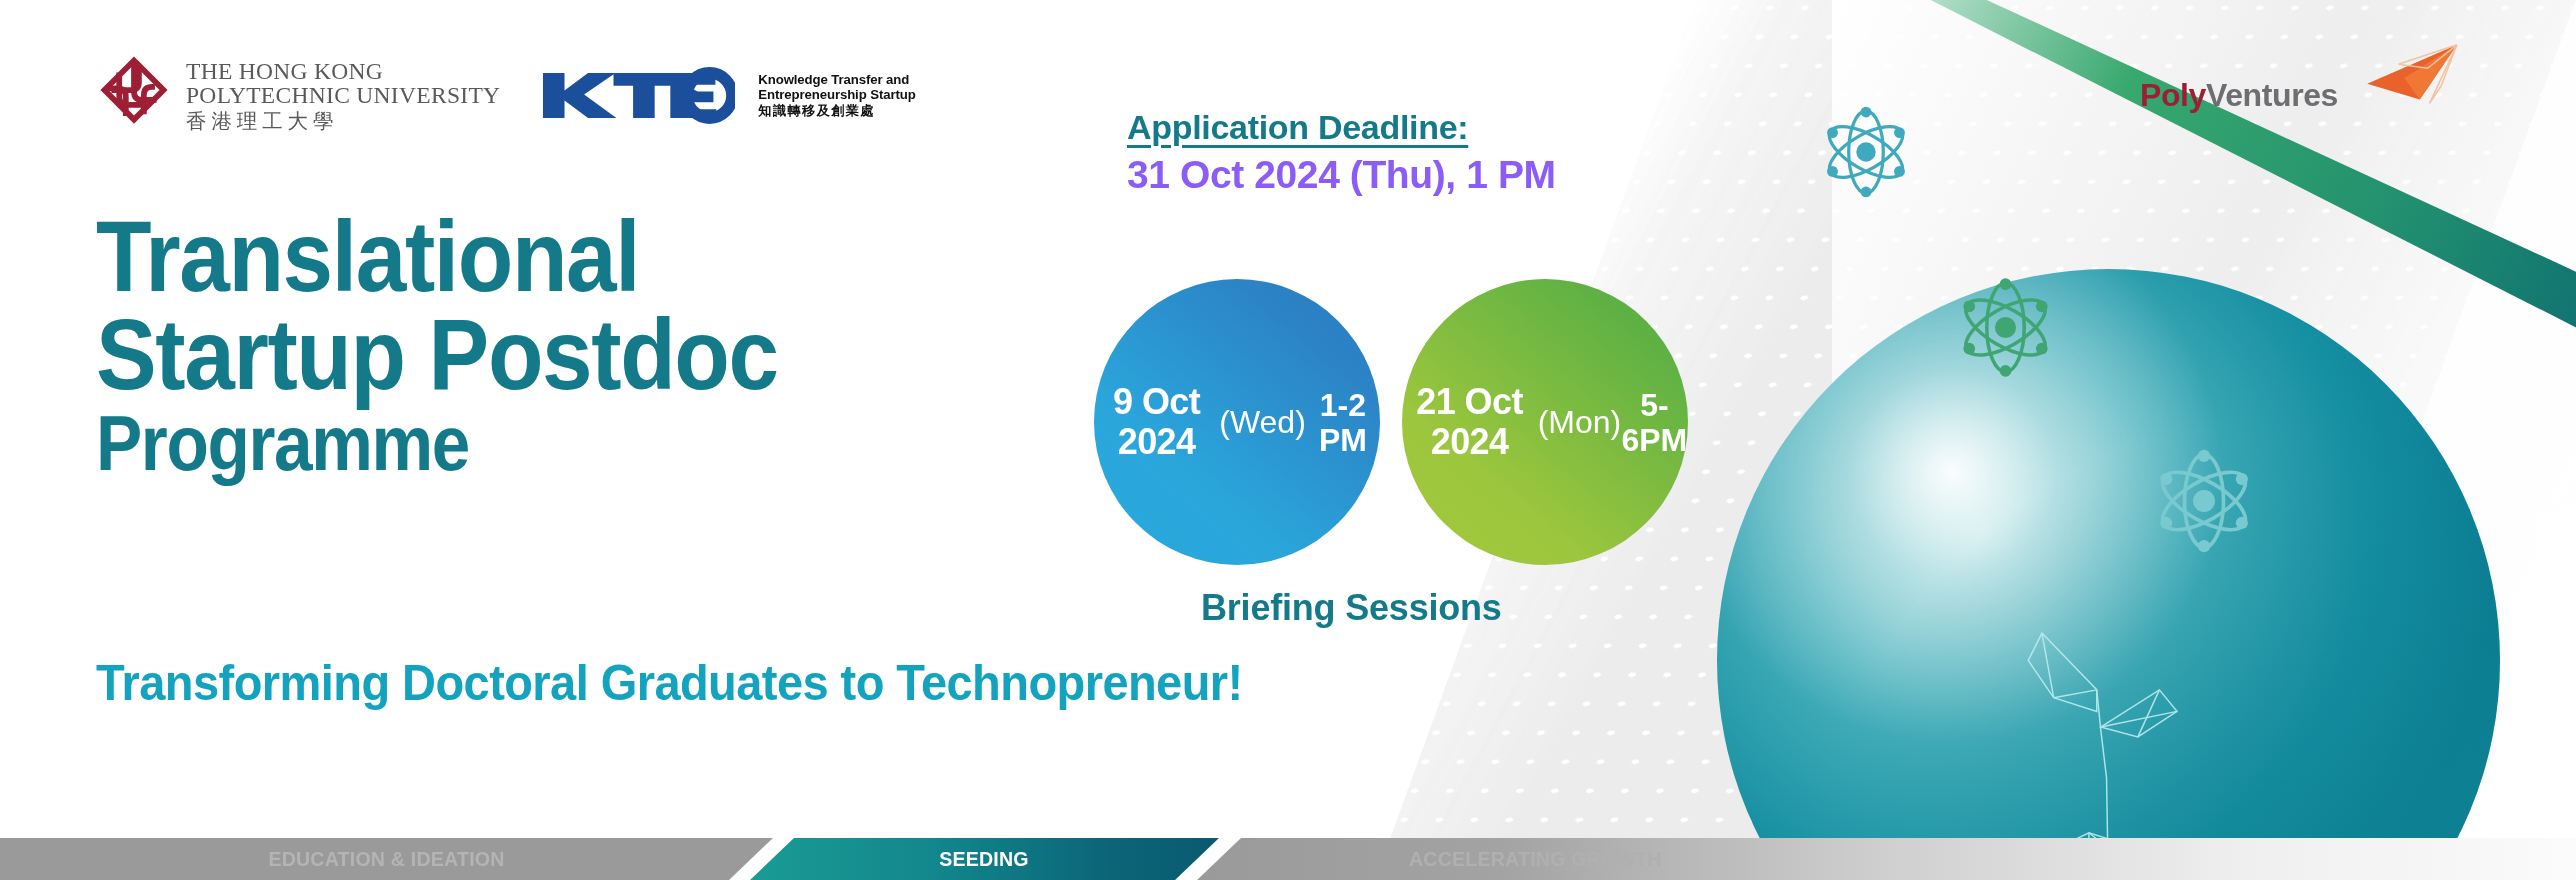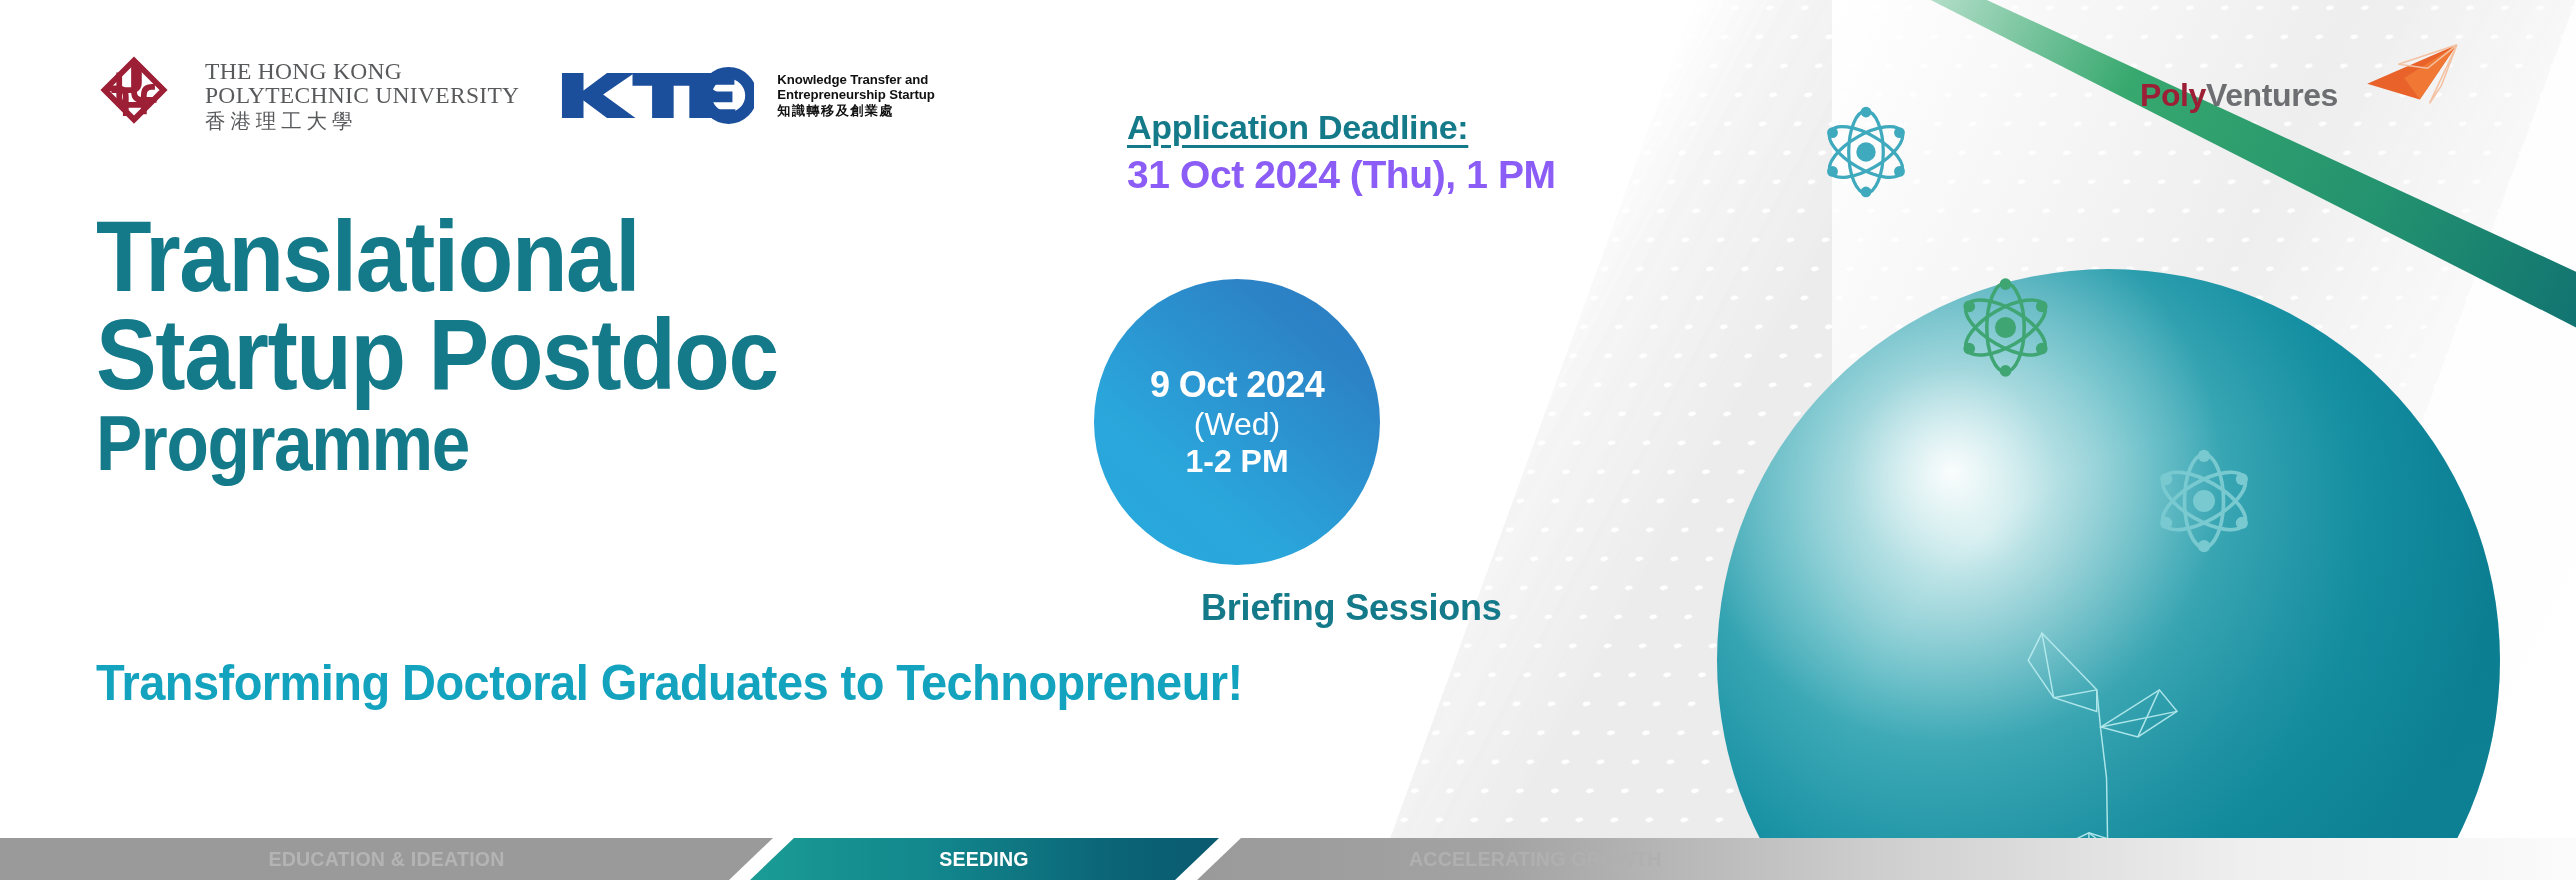--- a/index.html
+++ b/index.html
@@ -45,21 +45,21 @@
     position:absolute; inset:0; border-radius:50%;
     background:radial-gradient(circle at 72% 78%, rgba(16,132,149,.55) 0%, rgba(16,132,149,0) 55%);
   }
 
   
   .atom { position:absolute; }
   .atom svg { display:block; }
 
   
   .logo-row { position:absolute; left:93px; top:54px; display:flex; align-items:center; gap:41px; }
-  .polyu { display:flex; align-items:center; gap:30px; }
+  .polyu { display:flex; align-items:center; gap:11px; }
   .polyu-text { line-height:1.04; }
   .polyu-l1,.polyu-l2 {
     font-family:"Liberation Serif", serif; color:#58595b;
     font-size:23.5px; letter-spacing:0.3px; white-space:nowrap;
   }
   .polyu-cn { font-size:20.5px; color:#58595b; letter-spacing:4.9px; margin-top:2px; }
 
   .kteo { display:flex; align-items:center; gap:23px; }
   .kteo-desc { line-height:1.16; }
   .kteo-desc .en { font-size:13.2px; font-weight:bold; color:#111; white-space:nowrap; letter-spacing:-0.1px;}
@@ -110,21 +110,21 @@
   }
   .deadline-value {
     font-size:39px; font-weight:bold; color:#8b5cf6; margin-top:5.9px;
     white-space:nowrap; letter-spacing:-0.4px;
   }
 
   
   .circles { position:absolute; left:1094px; top:279px; display:flex; gap:21.5px; }
   .sess {
     width:286px; height:286px; border-radius:50%;
-    display:flex; flex-direction:column; align-items:center; justify-content:center;
+    display:flex; flex-direction:row; align-items:center; justify-content:center;
     color:#fff; text-align:center; line-height:1.1;
   }
   .sess-blue { background:linear-gradient(40deg,#27a9dd 0%, #2aa6db 32%, #2c83c6 78%, #2b7cc2 100%); }
   .sess-green{ background:linear-gradient(40deg,#a5c93c 0%, #9cc63d 30%, #5fb144 82%, #57ab43 100%); }
   .sess-date { font-size:36px; font-weight:bold; letter-spacing:-0.6px; }
   .sess-day  { font-size:32px; margin-top:2px; }
   .sess-time { font-size:32px; font-weight:bold; margin-top:2px; }
 
   .briefing {
     position:absolute; left:1201px; top:587px;
@@ -318,20 +318,25 @@
     <div class="deadline-label">Application Deadline:</div>
     <div class="deadline-value">31 Oct 2024 (Thu), 1 PM</div>
   </div>
 
   <div class="circles">
     <div class="sess sess-blue">
       <div class="sess-date">9 Oct 2024</div>
       <div class="sess-day">(Wed)</div>
       <div class="sess-time">1-2 PM</div>
     </div>
+    <div class="sess sess-green">
+      <div class="sess-date">21 Oct 2024</div>
+      <div class="sess-day">(Mon)</div>
+      <div class="sess-time">5-6PM</div>
+    </div>
   </div>
 
   <div class="briefing">Briefing Sessions</div>
 
   <div class="stagebar">
     <div class="stage stage-2">
       <span>SEEDING</span>
     </div>
     <div class="stage stage-1">
       <span>EDUCATION &amp; IDEATION</span>

